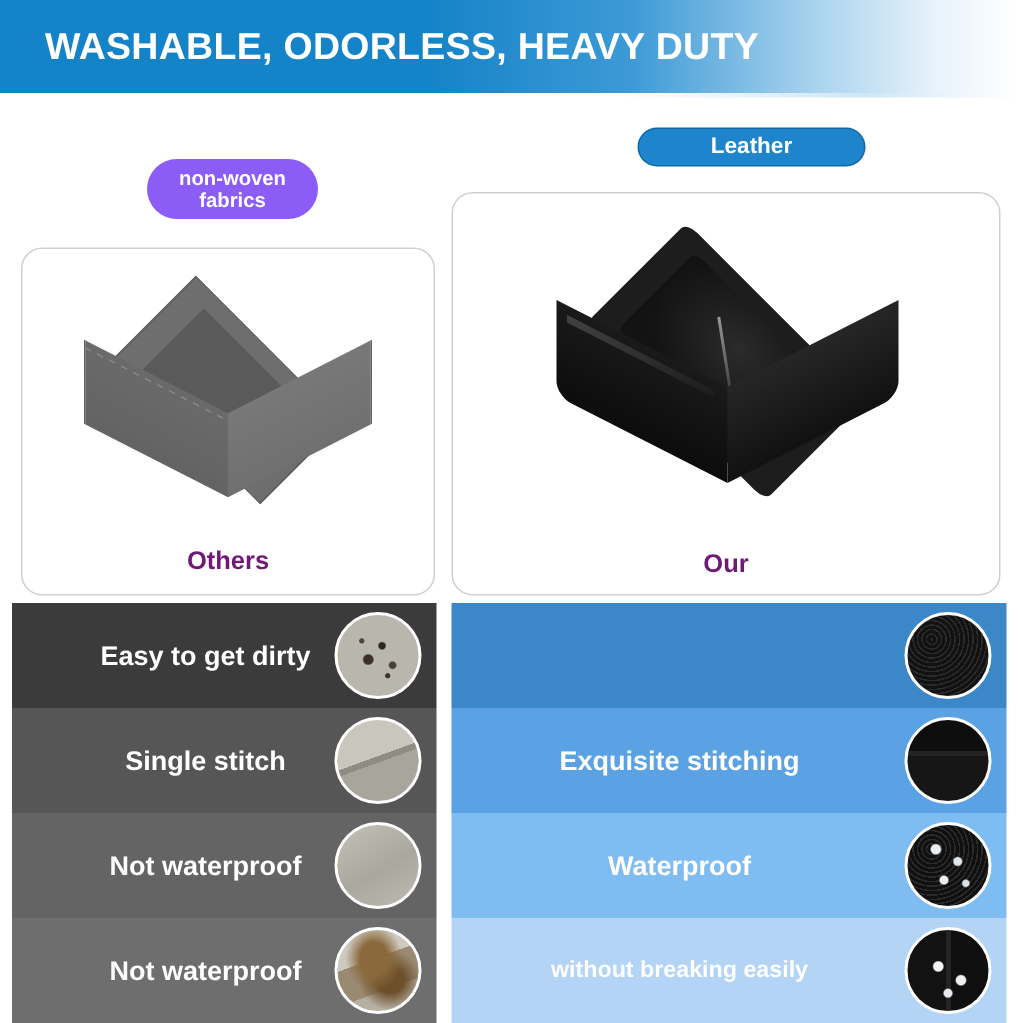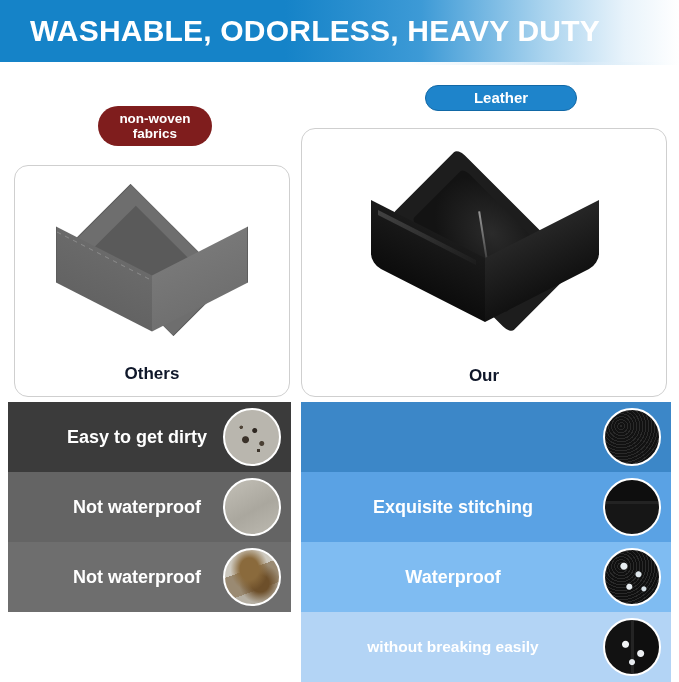--- a/index.html
+++ b/index.html
@@ -12,21 +12,21 @@
   .page { position: relative; width: 679px; height: 682px; background:#fff; }
 
   
   .header {
     position: absolute; left: 0; top: 0; width: 679px; height: 62px;
     background: linear-gradient(to right, #1583c8 0%, #1583c8 42%, #3d9ad6 62%, #a9d3ee 80%, #e8f3fb 92%, #ffffff 100%);
     display: flex; align-items: center;
   }
   .header-title {
     color: #ffffff;
-    font-size: 30px;
+    font-size: 25px;
     font-weight: bold;
     letter-spacing: 0.2px;
     padding-left: 30px;
     white-space: nowrap;
   }
   .header-underline {
     position: absolute; left: 0; top: 62px; width: 679px; height: 3px;
     background: linear-gradient(to right,#ffffff 0%, #ffffff 60%, #cfe6f6 85%, #ffffff 100%);
   }
 
@@ -34,21 +34,21 @@
   .pill {
     position: absolute;
     display: flex; align-items: center; justify-content: center;
     text-align: center;
     font-weight: bold;
     color: #ffffff;
     line-height: 1.12;
   }
   .pill-left {
     left: 98px; top: 106px; width: 114px; height: 40px;
-    background: #7f1d1d; border-radius: 20px;
+    background: #8b5cf6; border-radius: 20px;
     font-size: 13.5px;
   }
   .pill-right {
     left: 425px; top: 85px; width: 152px; height: 26px;
     background: #1e84cb; border-radius: 14px;
     border: 1px solid #1168a6;
     font-size: 15px;
     text-align: right;
   }
 
@@ -58,21 +58,21 @@
     background: #ffffff;
     border: 1px solid #cfcfcf;
     border-radius: 14px;
   }
   .card-left  { left: 14px;  top: 165px; width: 276px; height: 232px; }
   .card-right { left: 301px; top: 128px; width: 366px; height: 269px; }
 
   .card-caption {
     position: absolute; left: 0; width: 100%;
     text-align: center;
-    color: #0f172a;
+    color: #701a75;
     font-weight: bold;
     font-size: 17px;
   }
   .card-left .card-caption  { bottom: 12px; }
   .card-right .card-caption { bottom: 10px; }
 
   .product-stage {
     position: absolute; left: 0; right: 0; top: 0; bottom: 34px;
     display: flex; align-items: center; justify-content: center;
   }
@@ -282,20 +282,24 @@
 
   <div class="gutter"></div>
 
   <div class="table">
 
     <div class="col col-left">
       <div class="row" style="background: rgb(59, 59, 59);">
         <div class="row-text">Easy to get dirty</div>
         <div class="thumb tx-dirty"></div>
       </div>
+      <div class="row" style="background: rgb(86, 86, 86);">
+        <div class="row-text">Single stitch</div>
+        <div class="thumb tx-stitch"></div>
+      </div>
       <div class="row" style="background: rgb(100, 100, 100);">
         <div class="row-text">Not waterproof</div>
         <div class="thumb tx-wet"></div>
       </div>
       <div class="row" style="background: rgb(110, 110, 110);">
         <div class="row-text">Not waterproof</div>
         <div class="thumb tx-mold"></div>
       </div>
     </div>
 

